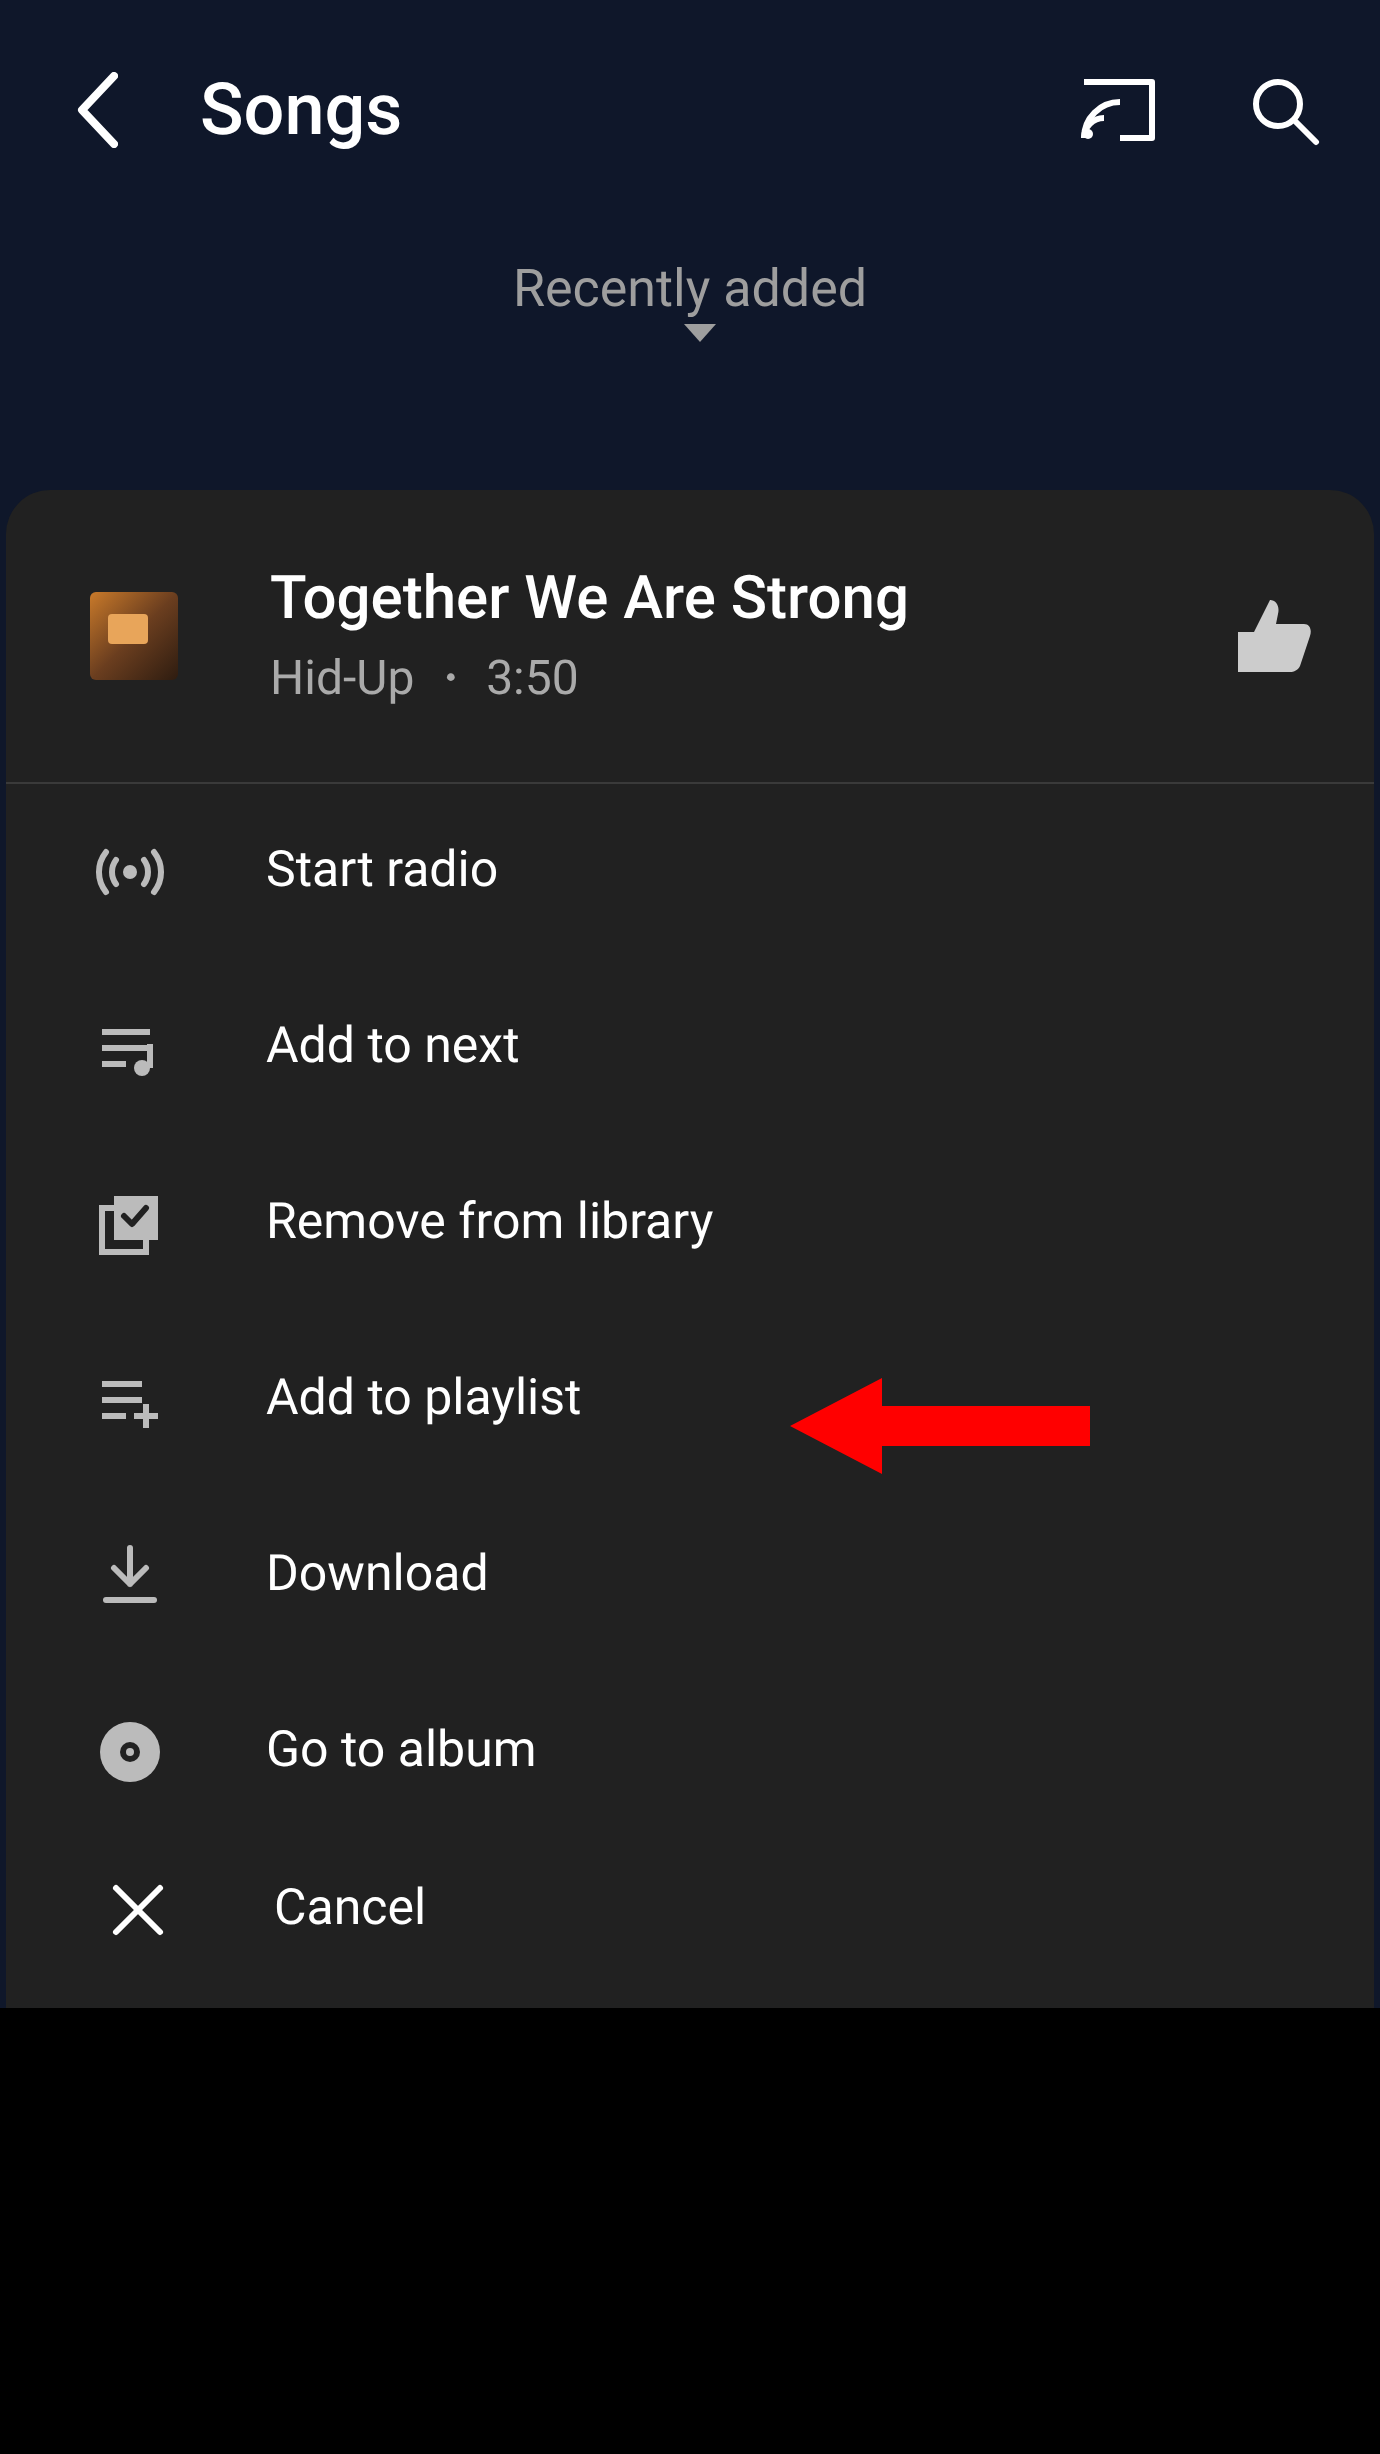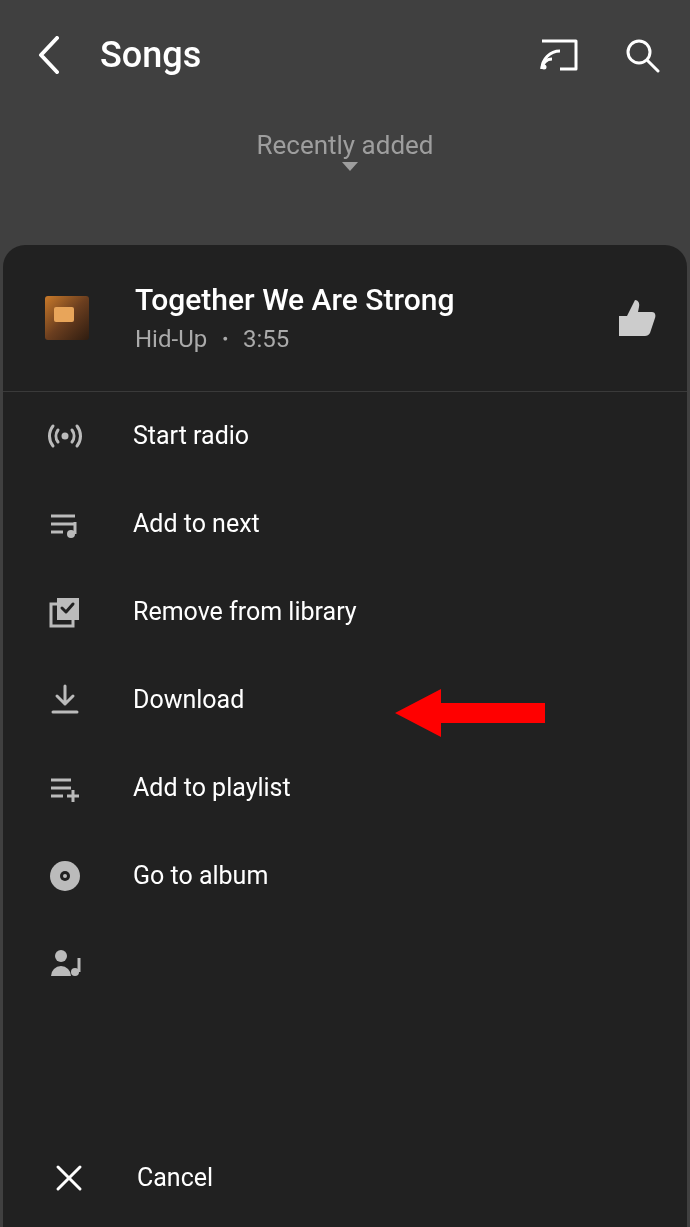--- a/index.html
+++ b/index.html
@@ -1,17 +1,17 @@
 <!DOCTYPE html>
 <html><head>
 <meta charset="utf-8">
 <style>
   * { margin: 0; padding: 0; box-sizing: border-box; }
   html, body { width: 690px; height: 1227px; background: #000; font-family: Roboto, Arial, sans-serif; color: #fff; overflow: hidden; }
-  .screen { position: relative; width: 690px; height: 1227px; background: #404040; }
+  .screen { position: relative; width: 690px; height: 1004px; background: #0f172a; }
   .header { display: flex; align-items: center; height: 110px; padding: 0 30px; }
   .back-btn { width: 36px; height: 36px; display: flex; align-items: center; justify-content: center; margin-right: 34px; }
   .header-title { font-size: 36px; font-weight: 500; color: #fff; flex: 1; }
   .header-actions { display: flex; gap: 46px; align-items: center; }
   .icon-btn { display: flex; align-items: center; justify-content: center; }
   .sort-row { display: flex; align-items: center; padding: 20px 30px 22px 30px; flex-direction: column; }
   .sort-label { color: #9e9e9e; font-size: 26px; font-weight: 400; }
   .sort-chevron { margin-left: 10px; }
   .sheet { position: absolute; left: 3px; right: 3px; top: 228px; bottom: 0; background: #212121; border-top-left-radius: 22px; border-top-right-radius: 22px; overflow: hidden; display: flex; flex-direction: column; margin-top: 17px; }
   .song-header { display: flex; align-items: center; padding: 36px 30px 36px 42px; border-bottom: 1px solid #3a3a3a; }
@@ -65,21 +65,21 @@
     <svg class="sort-chevron" width="20" height="14" viewBox="0 0 20 14">
         <path d="M2 2 L10 11 L18 2 Z" fill="#9e9e9e"></path>
       </svg>
   </div>
 
   <div class="sheet">
     <div class="song-header">
       <div class="album-art"></div>
       <div class="song-info">
         <div class="song-title">Together We Are Strong</div>
-        <div class="song-subtitle">Hid-Up ・ 3:55</div>
+        <div class="song-subtitle">Hid-Up ・ 3:50</div>
       </div>
       <div class="like-btn icon-btn">
         <svg width="42" height="40" viewBox="0 0 42 40">
             <path d="M4 18 h8 v20 h-8 z M12 18 l8 -16 c3 0 5 3 4 7 l-1 5 h14 c3 0 4 3 3 6 l-5 15 c-1 2 -3 3 -5 3 h-18 z" fill="#ccc"></path>
           </svg>
       </div>
     </div>
 
     <div class="menu-list">
       <div class="menu-item">
@@ -116,38 +116,38 @@
               <rect x="12" y="6" width="22" height="22" fill="#bbb"></rect>
               <path d="M17 16 l4 4 l7 -8" stroke="#212121" stroke-width="3" fill="none" stroke-linecap="round" stroke-linejoin="round"></path>
             </svg>
         </div>
         <span class="menu-label">Remove from library</span>
       </div>
 
       <div class="menu-item">
         <div class="menu-icon">
           <svg width="40" height="40" viewBox="0 0 40 40">
-              <path d="M20 6 v18 M12 16 l8 8 l8 -8" stroke="#bbb" stroke-width="3" fill="none" stroke-linecap="round" stroke-linejoin="round"></path>
-              <line x1="8" y1="32" x2="32" y2="32" stroke="#bbb" stroke-width="3" stroke-linecap="round"></line>
-            </svg>
-        </div>
-        <span class="menu-label">Download</span>
-      </div>
-
-      <div class="menu-item">
-        <div class="menu-icon">
-          <svg width="40" height="40" viewBox="0 0 40 40">
               <line x1="6" y1="12" x2="26" y2="12" stroke="#bbb" stroke-width="3"></line>
               <line x1="6" y1="20" x2="26" y2="20" stroke="#bbb" stroke-width="3"></line>
               <line x1="6" y1="28" x2="18" y2="28" stroke="#bbb" stroke-width="3"></line>
               <line x1="28" y1="22" x2="28" y2="34" stroke="#bbb" stroke-width="3"></line>
               <line x1="22" y1="28" x2="34" y2="28" stroke="#bbb" stroke-width="3"></line>
             </svg>
         </div>
         <span class="menu-label">Add to playlist</span>
+      </div>
+
+      <div class="menu-item">
+        <div class="menu-icon">
+          <svg width="40" height="40" viewBox="0 0 40 40">
+              <path d="M20 6 v18 M12 16 l8 8 l8 -8" stroke="#bbb" stroke-width="3" fill="none" stroke-linecap="round" stroke-linejoin="round"></path>
+              <line x1="8" y1="32" x2="32" y2="32" stroke="#bbb" stroke-width="3" stroke-linecap="round"></line>
+            </svg>
+        </div>
+        <span class="menu-label">Download</span>
       </div>
 
       <div class="menu-item">
         <div class="menu-icon">
           <svg width="40" height="40" viewBox="0 0 40 40">
               <circle cx="20" cy="20" r="15" fill="#bbb"></circle>
               <circle cx="20" cy="20" r="5" fill="#212121"></circle>
               <circle cx="20" cy="20" r="2" fill="#bbb"></circle>
             </svg>
         </div>

